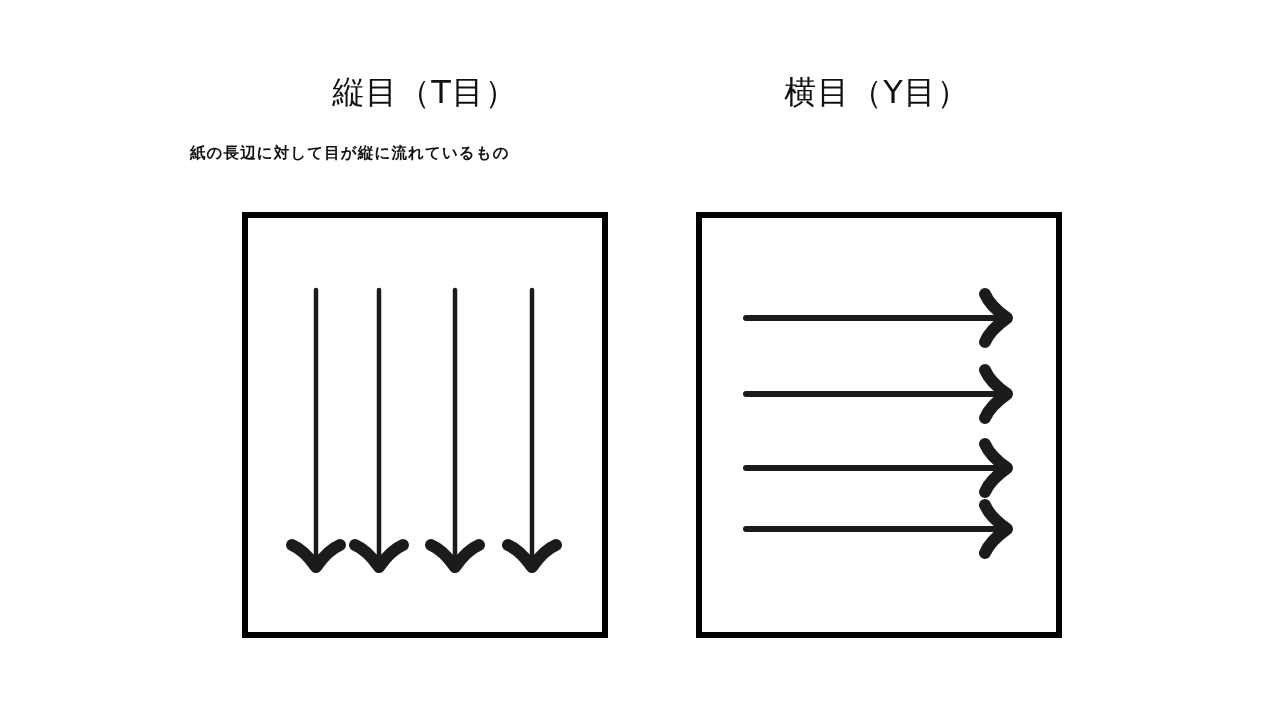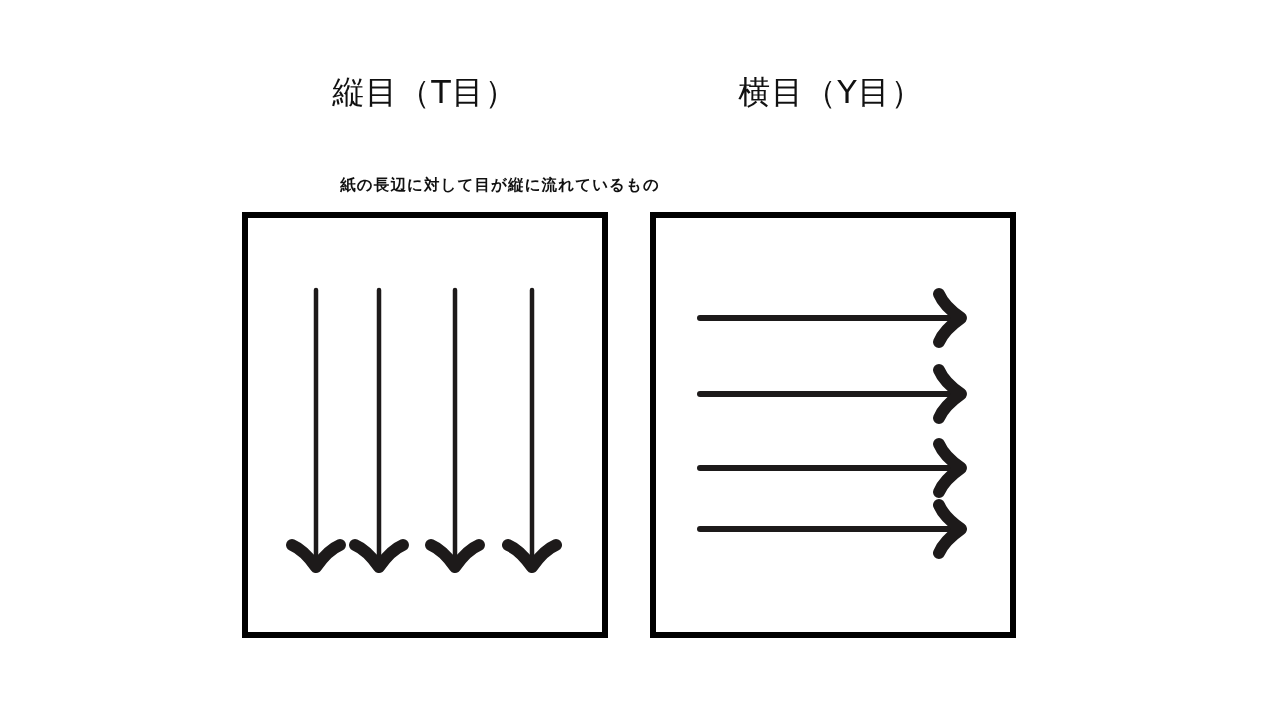--- a/index.html
+++ b/index.html
@@ -21,48 +21,47 @@
     top: 0;
     width: 1280px;
     height: 720px;
   }
   .panel {
     position: absolute;
     top: 0;
     height: 720px;
   }
   .panel-left  { left: 190px;  width: 470px; }
-  .panel-right { left: 596px;  width: 470px; }
+  .panel-right { left: 642px;  width: 470px; }
 
   .panel-title {
     position: absolute;
     top: 72px;
     left: 0;
     width: 470px;
     text-align: center;
     font-size: 32px;
     line-height: 40px;
     letter-spacing: 1px;
     font-weight: 500;
     color: #111111;
     white-space: nowrap;
   }
   .panel-subtitle {
     position: absolute;
     top: 142px;
     left: 0;
     width: 470px;
-    text-align: right;
+    text-align: left;
     font-size: 15.5px;
     line-height: 22px;
     letter-spacing: 1.1px;
     font-weight: 600;
     color: #111111;
     white-space: nowrap;
-    margin-top: 32px;
   }
 
   .sheet {
     position: absolute;
     top: 212px;
     box-sizing: border-box;
     width: 366px;
     height: 426px;
     border: 6px solid #000000;
     background: #ffffff;

